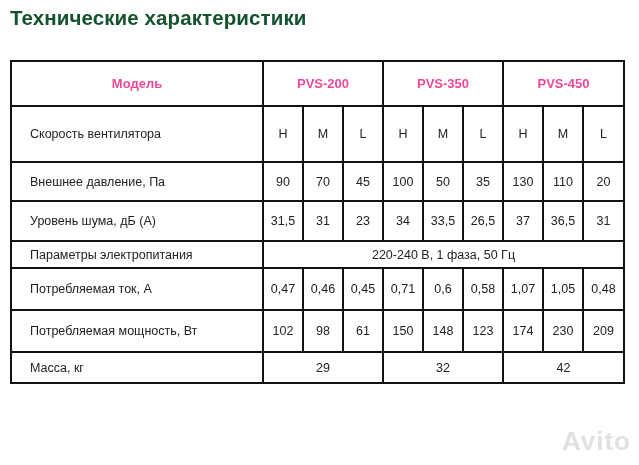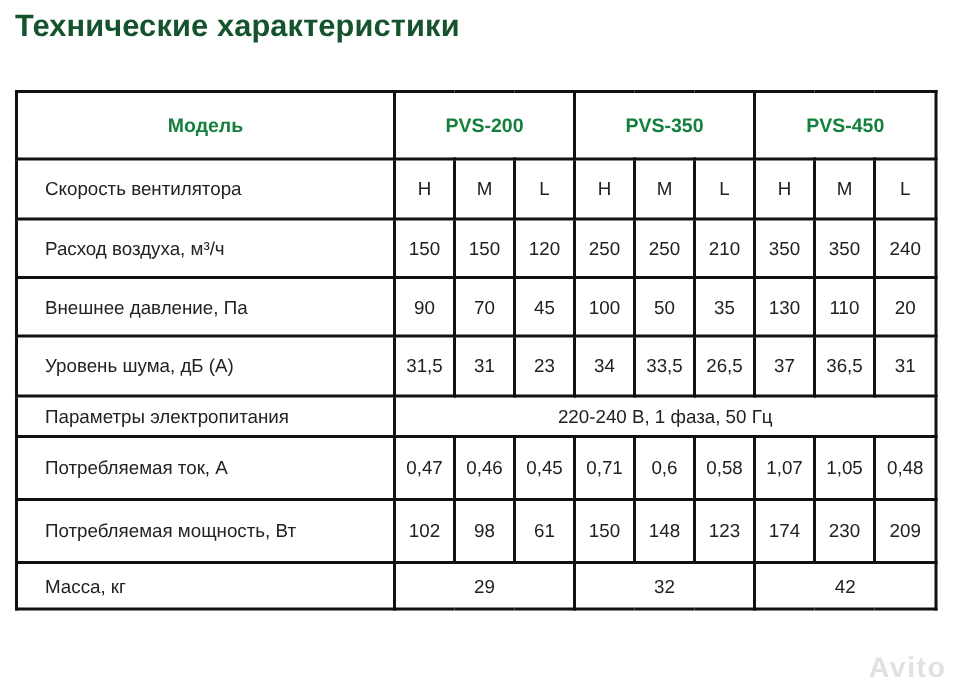--- a/index.html
+++ b/index.html
@@ -5,23 +5,23 @@
   html, body { margin: 0; padding: 0; background: #ffffff; }
   body { width: 639px; height: 465px; position: relative; overflow: hidden;
          font-family: "Liberation Sans", "DejaVu Sans", sans-serif; color: #1a1a1a; }
   .title { position: absolute; left: 10px; top: 6px; font-size: 20.5px; font-weight: bold;
            letter-spacing: 0.1px; color: #14532d; }
   table.spec { position: absolute; left: 10px; top: 60px; border-collapse: collapse;
                table-layout: fixed; width: 613px; }
   table.spec td { border: 2px solid #111; text-align: center; vertical-align: middle;
                   font-size: 12.5px; padding: 0; color: #222; }
   table.spec td.label { text-align: left; padding-left: 18px; }
-  table.spec tr.hdr td { font-weight: bold; font-size: 13px; color: #15803d; }
+  table.spec tr.hdr td { font-weight: bold; font-size: 13px; color: #ec4899; }
   table.spec tr.hdr td.label { text-align: center; padding-left: 0; }
-  .watermark { position: absolute; right: 8px; bottom: 8px; font-size: 19px; font-weight: bold;
+  .watermark { position: absolute; right: 8px; bottom: 8px; font-size: 26px; font-weight: bold;
                color: rgba(200,200,200,0.55); letter-spacing: 1px; }
 </style>
 </head>
 <body>
 
 <div class="title">Технические характеристики</div>
 
 <table class="spec">
   <colgroup>
     <col style="width:252px">
@@ -35,43 +35,31 @@
       <col style="width:40px">
       <col style="width:41px">
   </colgroup>
   <tbody>
       <tr class="hdr" style="height:45px">
     <td class="label">Модель</td>
     <td colspan="3">PVS-200</td>
     <td colspan="3">PVS-350</td>
     <td colspan="3">PVS-450</td>
   </tr>
-  <tr style="height:40px">
+  <tr style="height:56px">
     <td class="label">Скорость  вентилятора</td>
     <td>H</td>
     <td>M</td>
     <td>L</td>
     <td>H</td>
     <td>M</td>
     <td>L</td>
     <td>H</td>
     <td>M</td>
     <td>L</td>
-  </tr>
-  <tr style="height:39px">
-    <td class="label">Расход воздуха, м³/ч</td>
-    <td>150</td>
-    <td>150</td>
-    <td>120</td>
-    <td>250</td>
-    <td>250</td>
-    <td>210</td>
-    <td>350</td>
-    <td>350</td>
-    <td>240</td>
   </tr>
   <tr style="height:39px">
     <td class="label">Внешнее давление, Па</td>
     <td>90</td>
     <td>70</td>
     <td>45</td>
     <td>100</td>
     <td>50</td>
     <td>35</td>
     <td>130</td>

